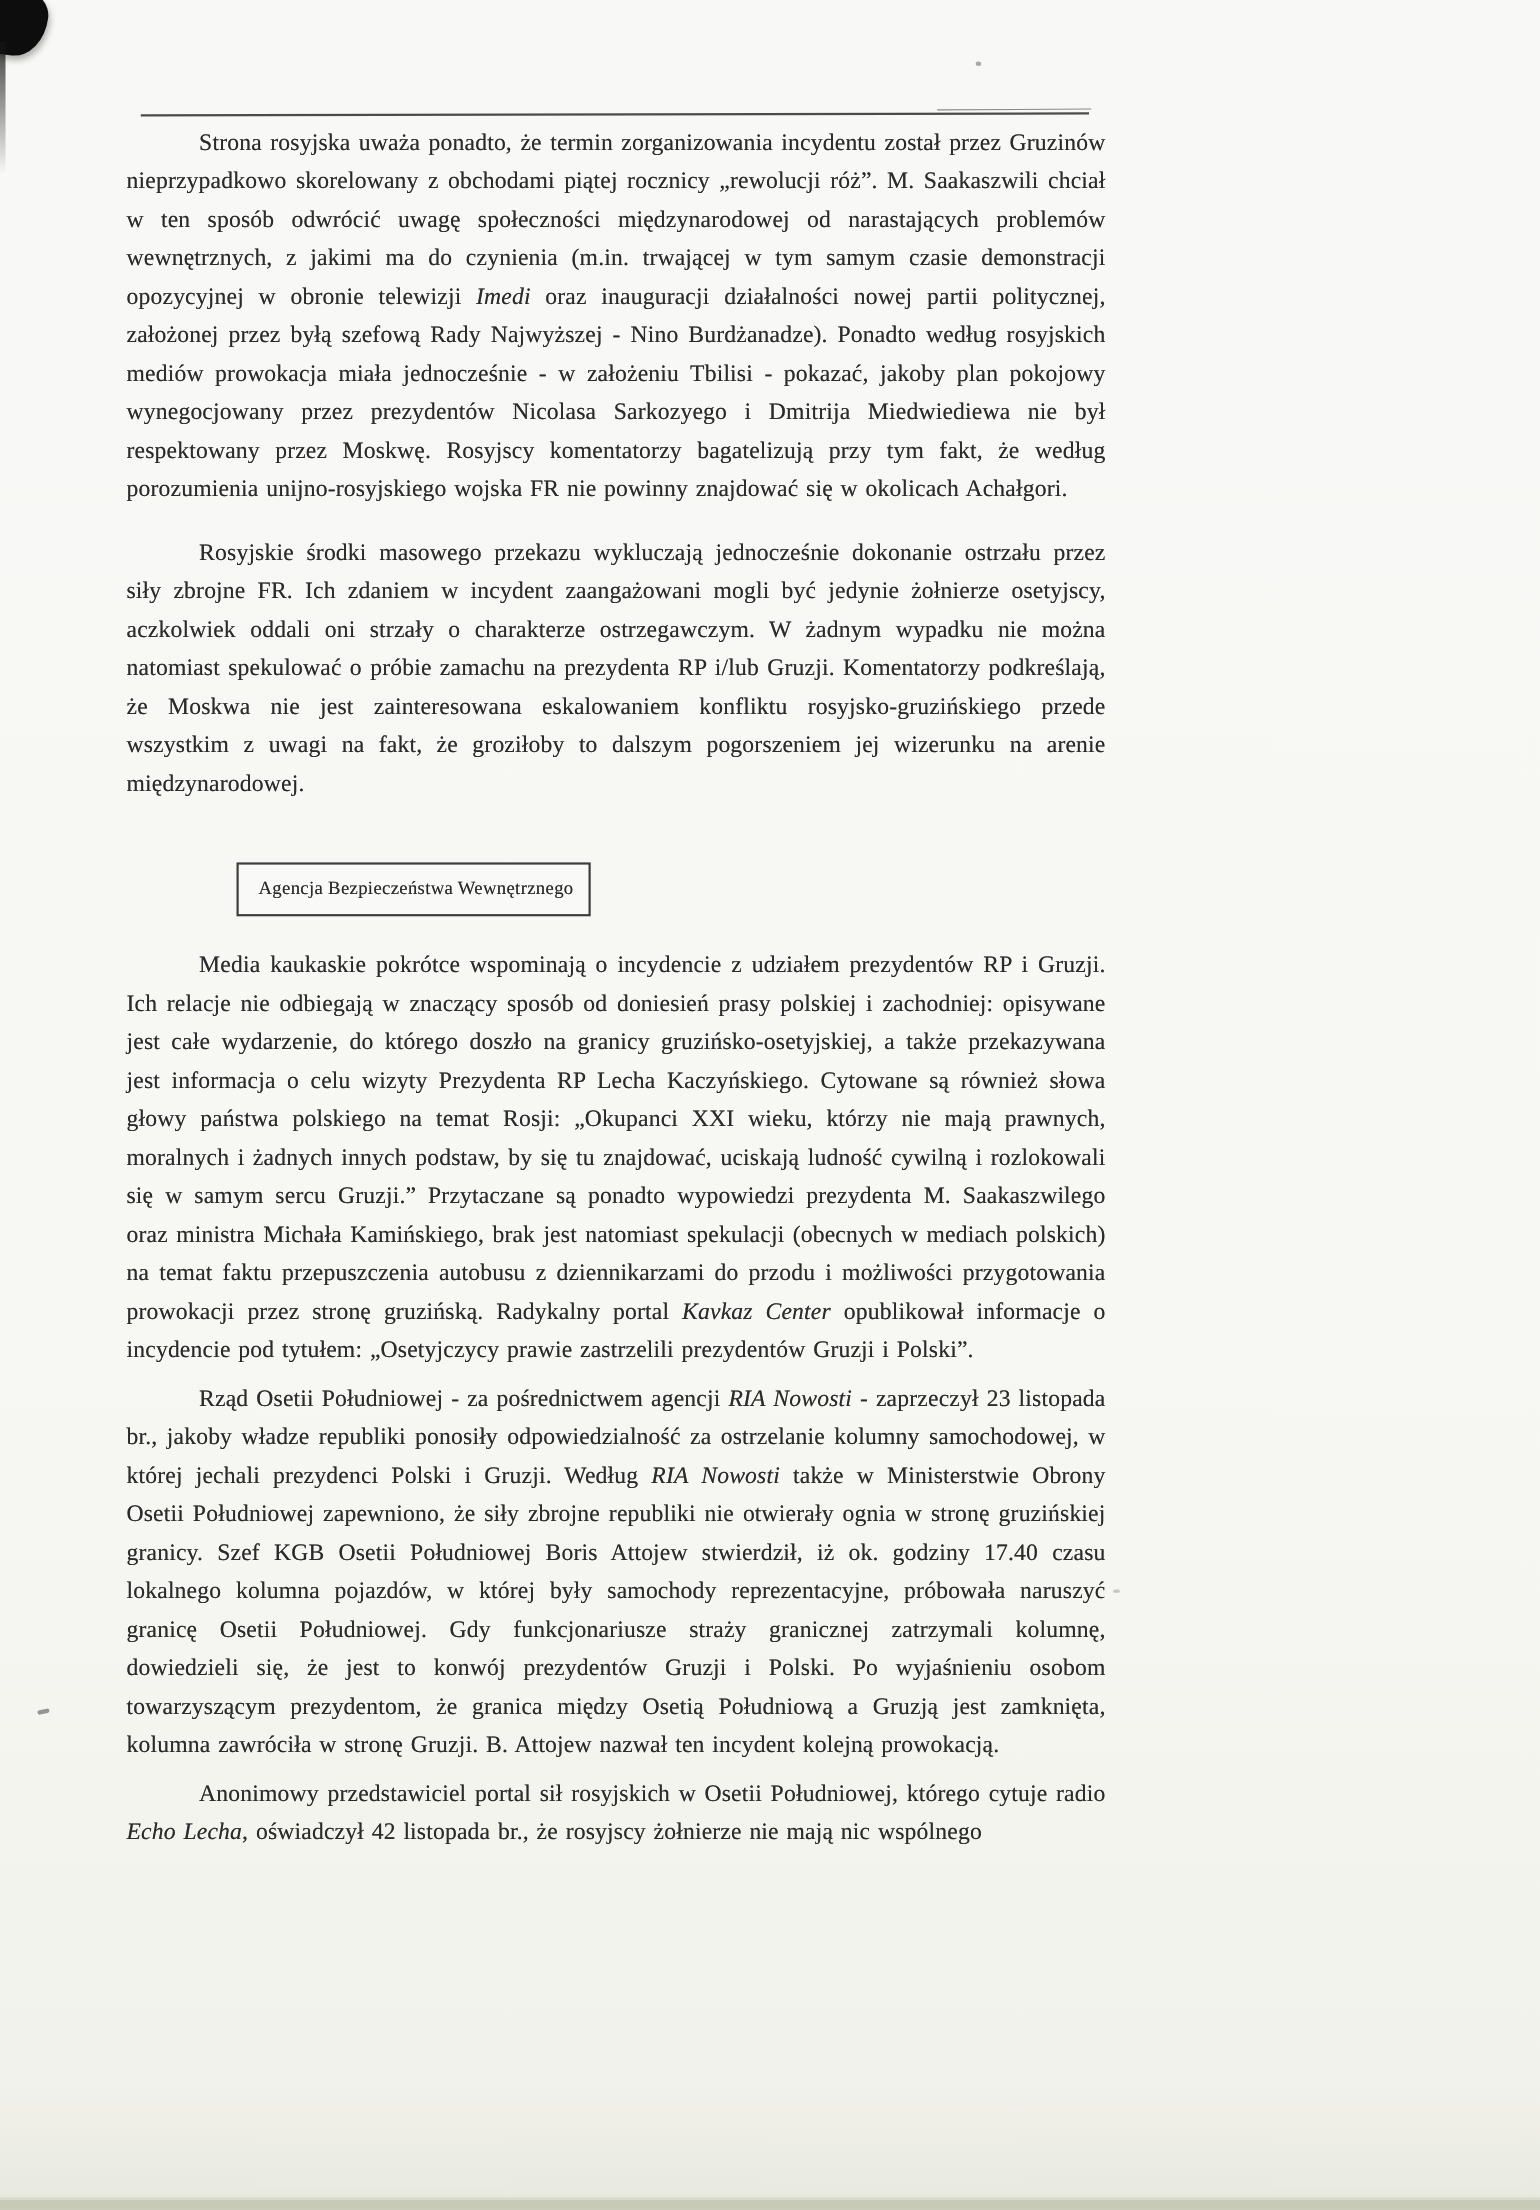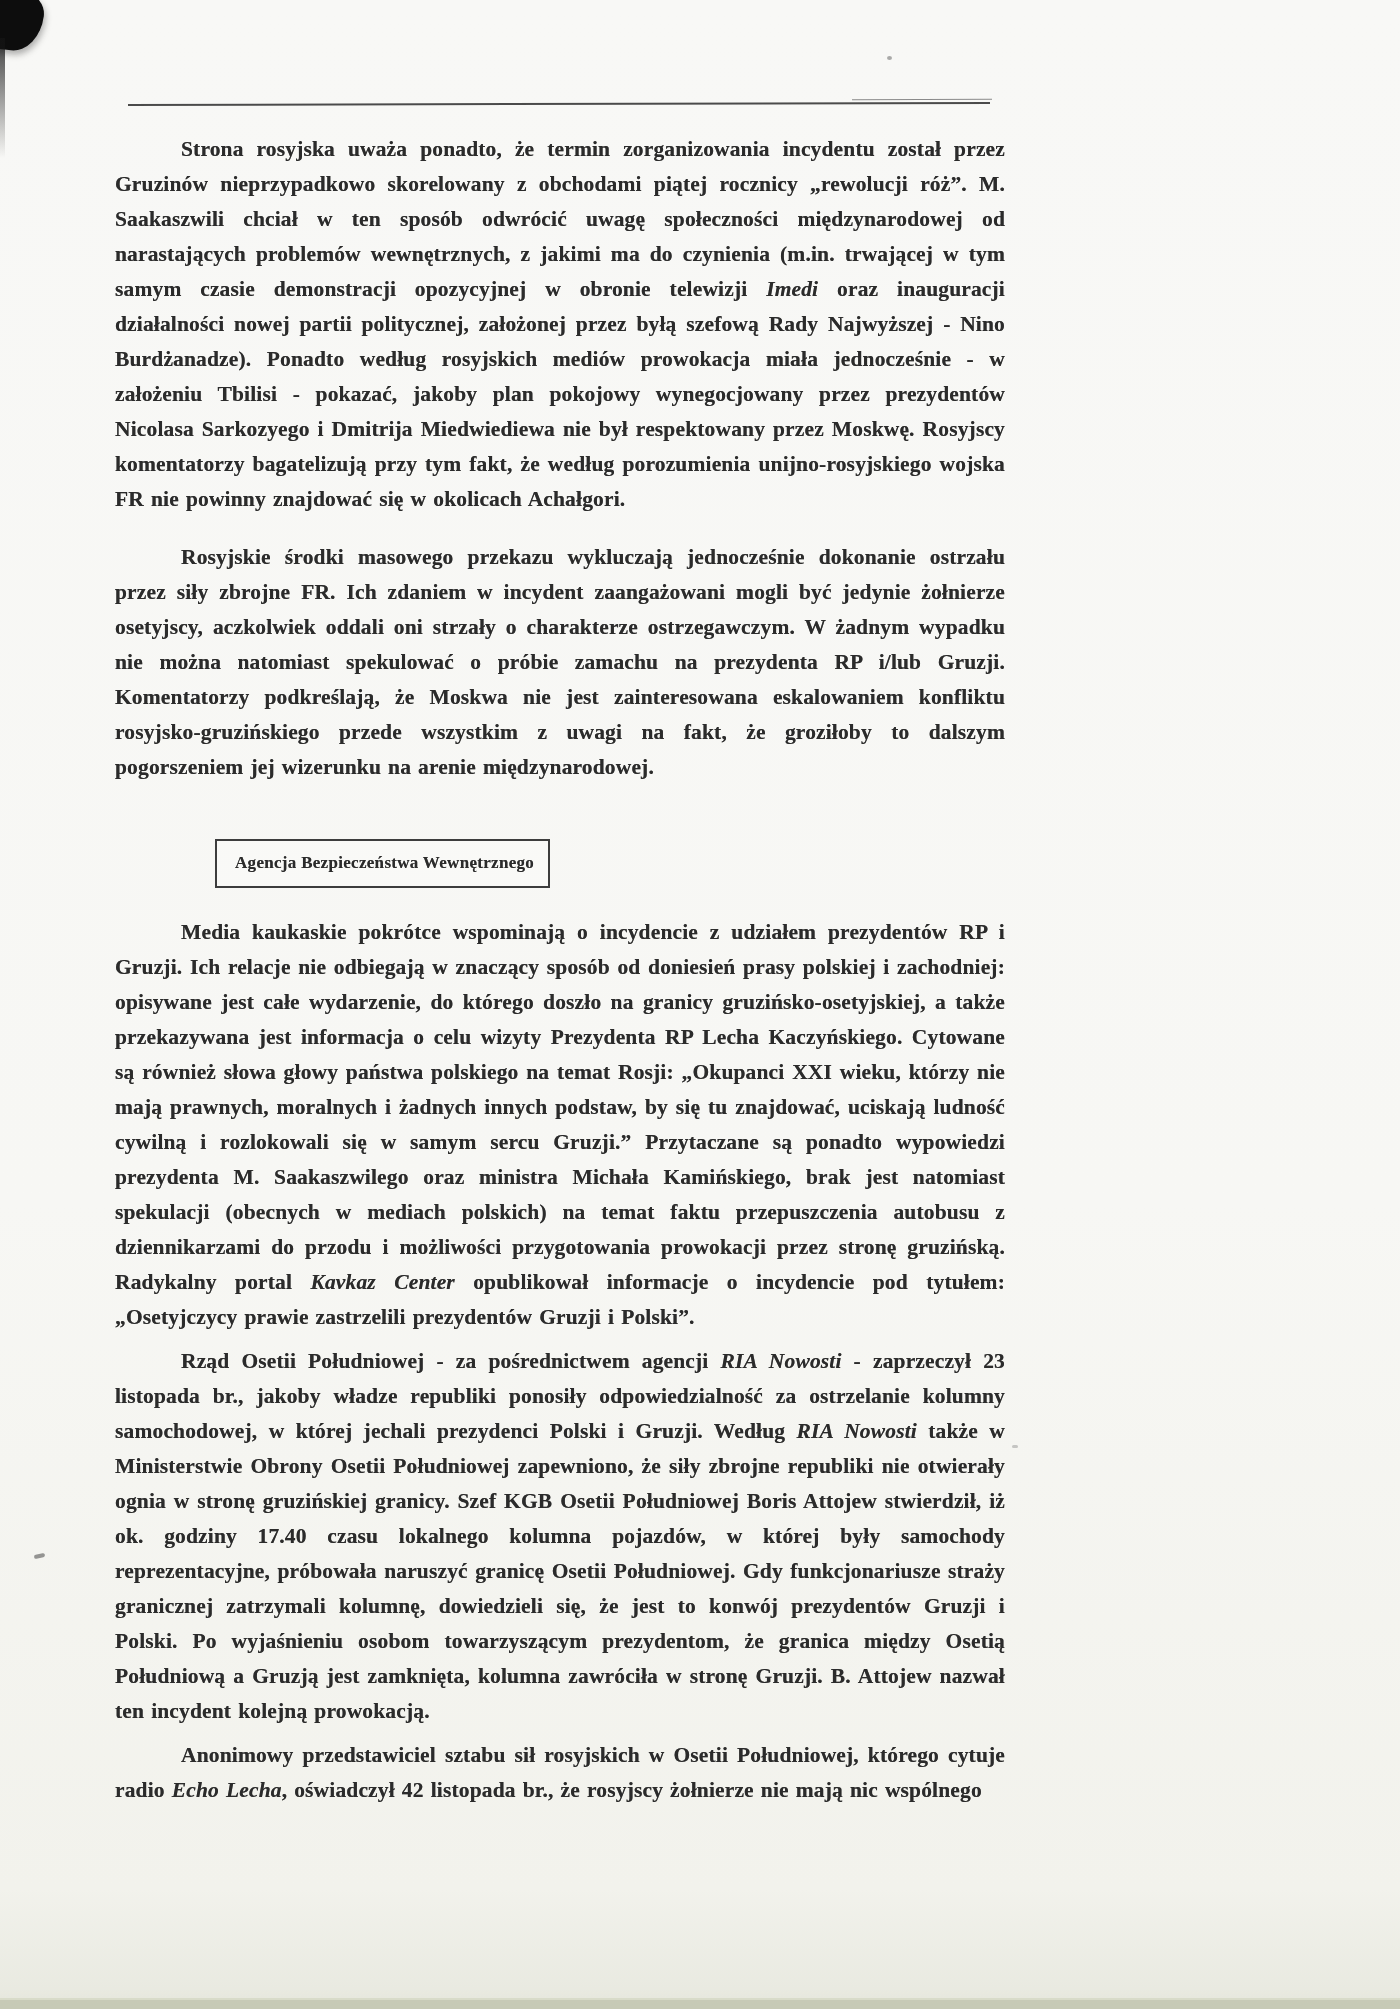--- a/index.html
+++ b/index.html
@@ -89,23 +89,22 @@
     top: 99px;
     width: 140px;
     height: 1px;
     background: #8a8a8a;
     transform: rotate(-0.3deg);
   }
   
   .text-block {
     position: absolute;
     left: 115px;
-    top: 132px;
+    top: 112px;
     width: 890px;
-    font-weight: bold;
   }
   .para {
     margin: 0 0 9px 0;
     font-size: 21.5px;
     line-height: 35px;
     text-align: justify;
     word-spacing: 1.5px;
     letter-spacing: 0.15px;
     text-shadow: 0 0 0.45px rgba(20,20,20,0.55);
   }
@@ -152,19 +151,19 @@
       <div class="heading-box">
         <span>Agencja Bezpieczeństwa Wewnętrznego</span>
       </div>
     </div>
 
     <p class="para indent"><span>Media kaukaskie pokrótce wspominają o incydencie z udziałem prezydentów RP i Gruzji. Ich relacje nie odbiegają w znaczący sposób od doniesień prasy polskiej i zachodniej: opisywane jest całe wydarzenie, do którego doszło na granicy gruzińsko-osetyjskiej, a także przekazywana jest informacja o celu wizyty Prezydenta RP Lecha Kaczyńskiego. Cytowane są również słowa głowy państwa polskiego na temat Rosji: „Okupanci XXI wieku, którzy nie mają prawnych, moralnych i żadnych innych podstaw, by się tu znajdować, uciskają ludność cywilną i rozlokowali się w samym sercu Gruzji.” Przytaczane są ponadto wypowiedzi prezydenta M. Saakaszwilego oraz ministra Michała Kamińskiego, brak jest natomiast spekulacji (obecnych w mediach polskich) na temat faktu przepuszczenia autobusu z dziennikarzami do przodu i możliwości przygotowania prowokacji przez stronę gruzińską. Radykalny portal </span><i>Kavkaz Center</i><span> opublikował informacje o incydencie pod tytułem: „Osetyjczycy prawie zastrzelili prezydentów Gruzji i Polski”.</span></p>
 
 
     <p class="para indent"><span>Rząd Osetii Południowej - za pośrednictwem agencji </span><i>RIA Nowosti</i><span> - zaprzeczył 23 listopada br., jakoby władze republiki ponosiły odpowiedzialność za ostrzelanie kolumny samochodowej, w której jechali prezydenci Polski i Gruzji. Według </span><i>RIA Nowosti</i><span> także w Ministerstwie Obrony Osetii Południowej zapewniono, że siły zbrojne republiki nie otwierały ognia w stronę gruzińskiej granicy. Szef KGB Osetii Południowej Boris Attojew stwierdził, iż ok. godziny 17.40 czasu lokalnego kolumna pojazdów, w której były samochody reprezentacyjne, próbowała naruszyć granicę Osetii Południowej. Gdy funkcjonariusze straży granicznej zatrzymali kolumnę, dowiedzieli się, że jest to konwój prezydentów Gruzji i Polski. Po wyjaśnieniu osobom towarzyszącym prezydentom, że granica między Osetią Południową a Gruzją jest zamknięta, kolumna zawróciła w stronę Gruzji. B. Attojew nazwał ten incydent kolejną prowokacją.</span></p>
 
-    <p class="para indent"><span>Anonimowy przedstawiciel sztabu sił rosyjskich w Osetii Południowej, którego cytuje radio </span><i>Echo Lecha</i><span>, oświadczył 42 listopada br., że rosyjscy żołnierze nie mają nic wspólnego</span></p>
+    <p class="para indent"><span>Anonimowy przedstawiciel portal sił rosyjskich w Osetii Południowej, którego cytuje radio </span><i>Echo Lecha</i><span>, oświadczył 42 listopada br., że rosyjscy żołnierze nie mają nic wspólnego</span></p>
 
   </div>
 
   <div class="bottom-strip"></div>
 
 </div>
 
 </body></html>

